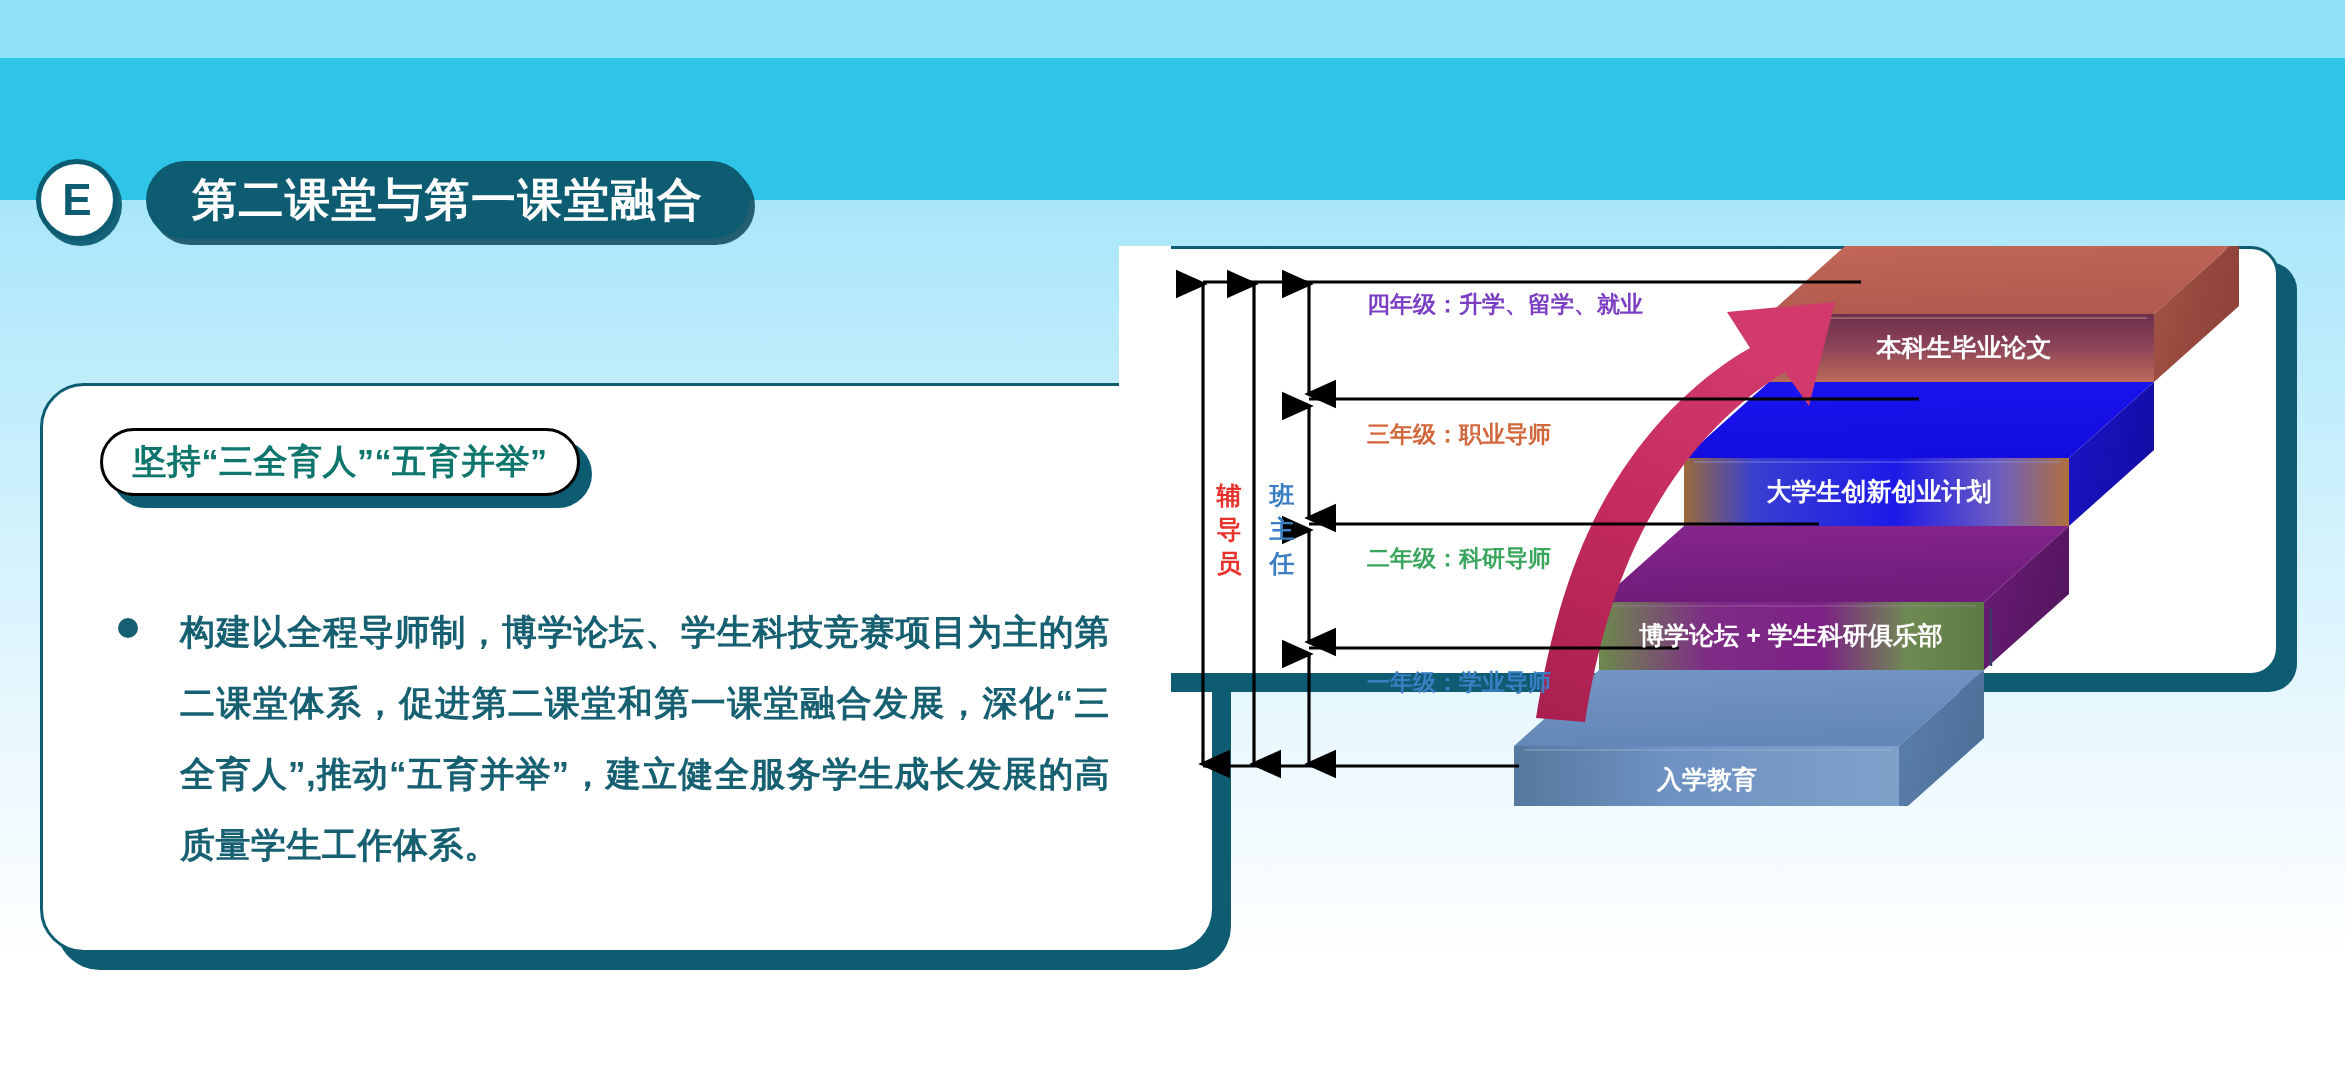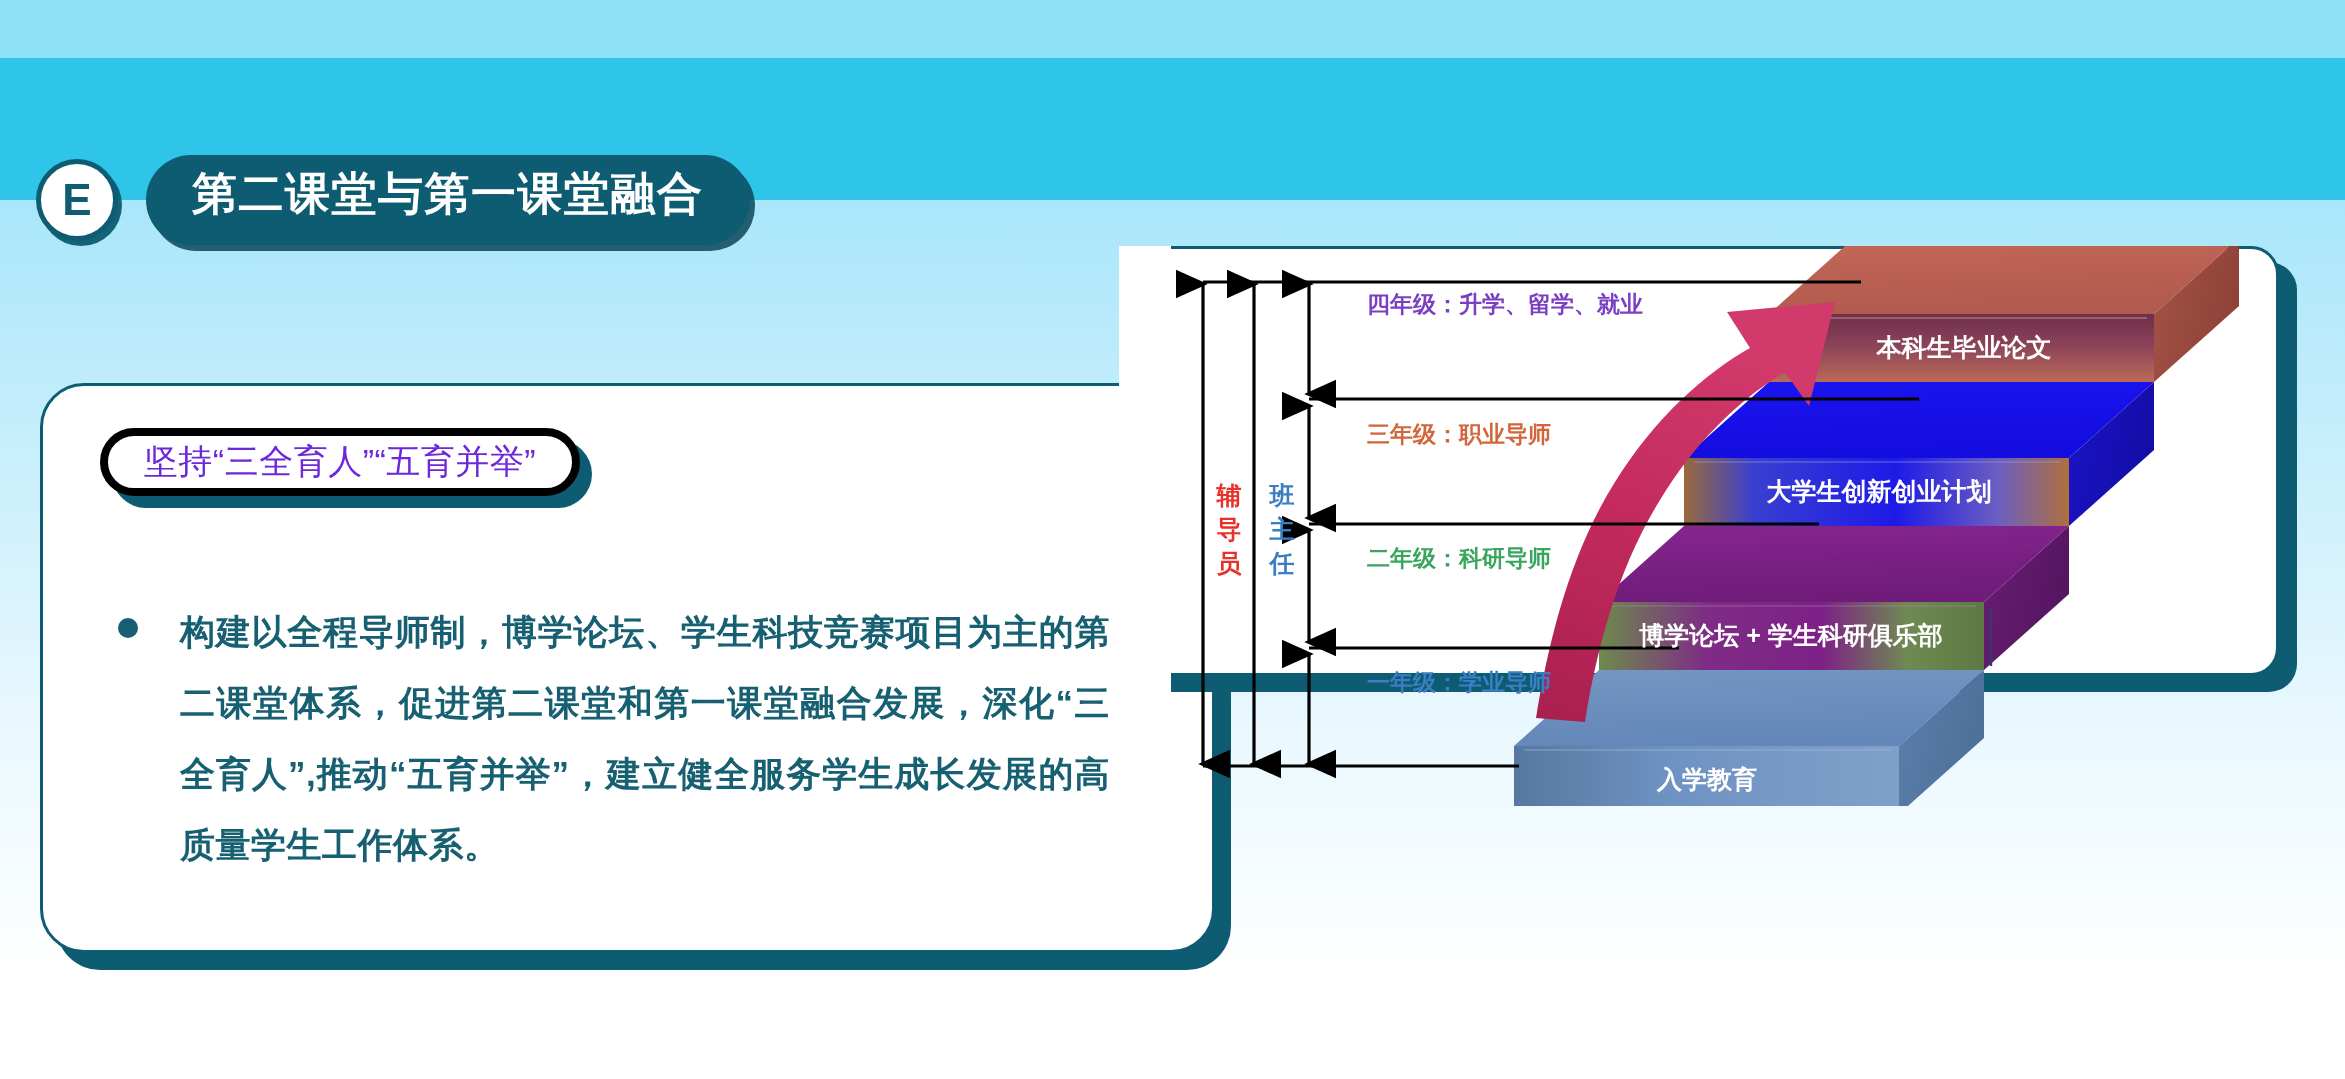--- a/index.html
+++ b/index.html
@@ -76,21 +76,21 @@
     box-shadow: 4px 5px 0 rgba(13,92,114,0.95);
     position: relative;
     z-index: 3;
     letter-spacing: 0;
   }
   .title-pill {
     margin-left: 28px;
     background: #0d5c72;
     border-radius: 46px;
     height: 78px;
-    padding: 0 46px 12px 46px;
+    padding: 0 46px 0 46px;
     display: flex;
     align-items: center;
     color: #ffffff;
     font-size: 45px;
     font-weight: bold;
     letter-spacing: 1.5px;
     box-shadow: 5px 6px 0 rgba(10,70,88,0.85);
   }
 
   
@@ -123,29 +123,29 @@
     background: #0d5c72;
     border-radius: 36px;
   }
   .sub-pill {
     position: absolute;
     left: 100px;
     top: 428px;
     width: 480px;
     height: 68px;
     background: #ffffff;
-    border: 8px solid #000000;
+    border: 3px solid #000000;
     border-radius: 36px;
     box-sizing: border-box;
     display: flex;
     align-items: center;
     justify-content: center;
-    color: #6d28d9;
+    color: #0f766e;
     font-size: 34px;
-    font-weight: normal;
+    font-weight: bold;
     letter-spacing: 0.5px;
   }
   .bullet-row {
     position: absolute;
     left: 118px;
     top: 596px;
     width: 1040px;
     display: flex;
     align-items: flex-start;
   }

